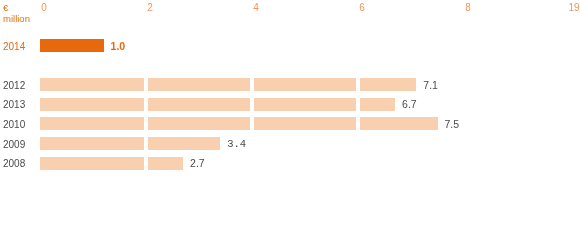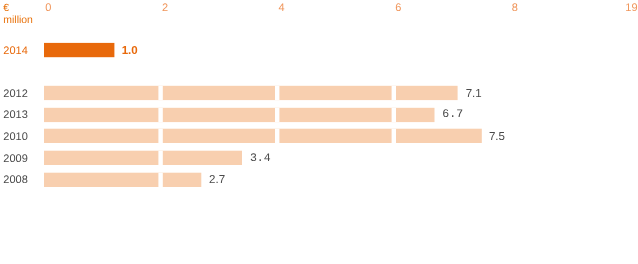--- a/index.html
+++ b/index.html
@@ -146,21 +146,21 @@
         <div class="value-label" style="left: 423.3px;">7.1</div>
       </div>
       <div class="row" style="top: 94.8px;">
         <div class="year-label">2013</div>
         <div class="bar" style="left: 40px; width: 355.1px;"></div>
         <div class="bar-gaps">
           <div class="gap" style="left: 144px;"></div>
           <div class="gap" style="left: 250px;"></div>
           <div class="gap" style="left: 356px;"></div>
         </div>
-        <div class="value-label" style="left: 402.1px; font-family: Liberation Mono, monospace;">6.7</div>
+        <div class="value-label" style="left: 402.1px;">6.7</div>
       </div>
       <div class="row" style="top: 114.4px;">
         <div class="year-label">2010</div>
         <div class="bar" style="left: 40px; width: 397.5px;"></div>
         <div class="bar-gaps">
           <div class="gap" style="left: 144px;"></div>
           <div class="gap" style="left: 250px;"></div>
           <div class="gap" style="left: 356px;"></div>
         </div>
         <div class="value-label" style="left: 444.5px;">7.5</div>

